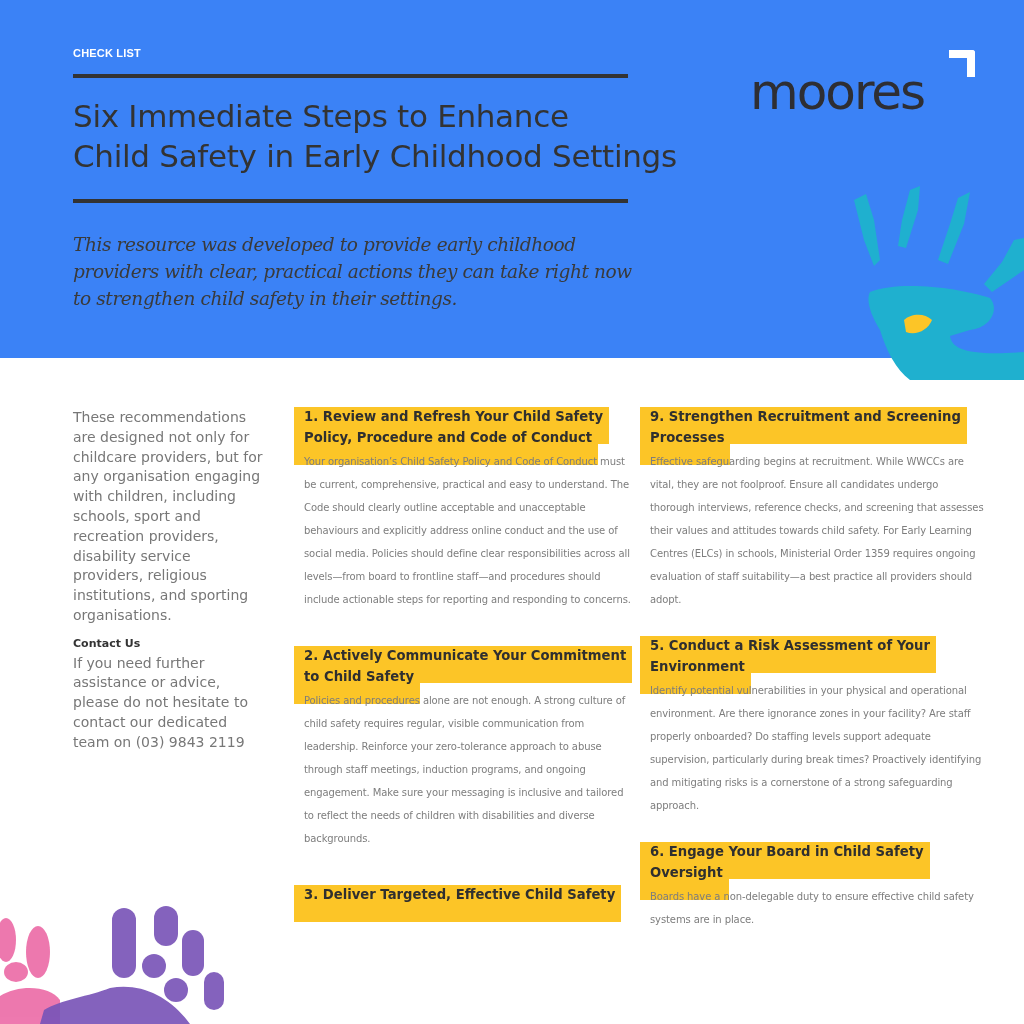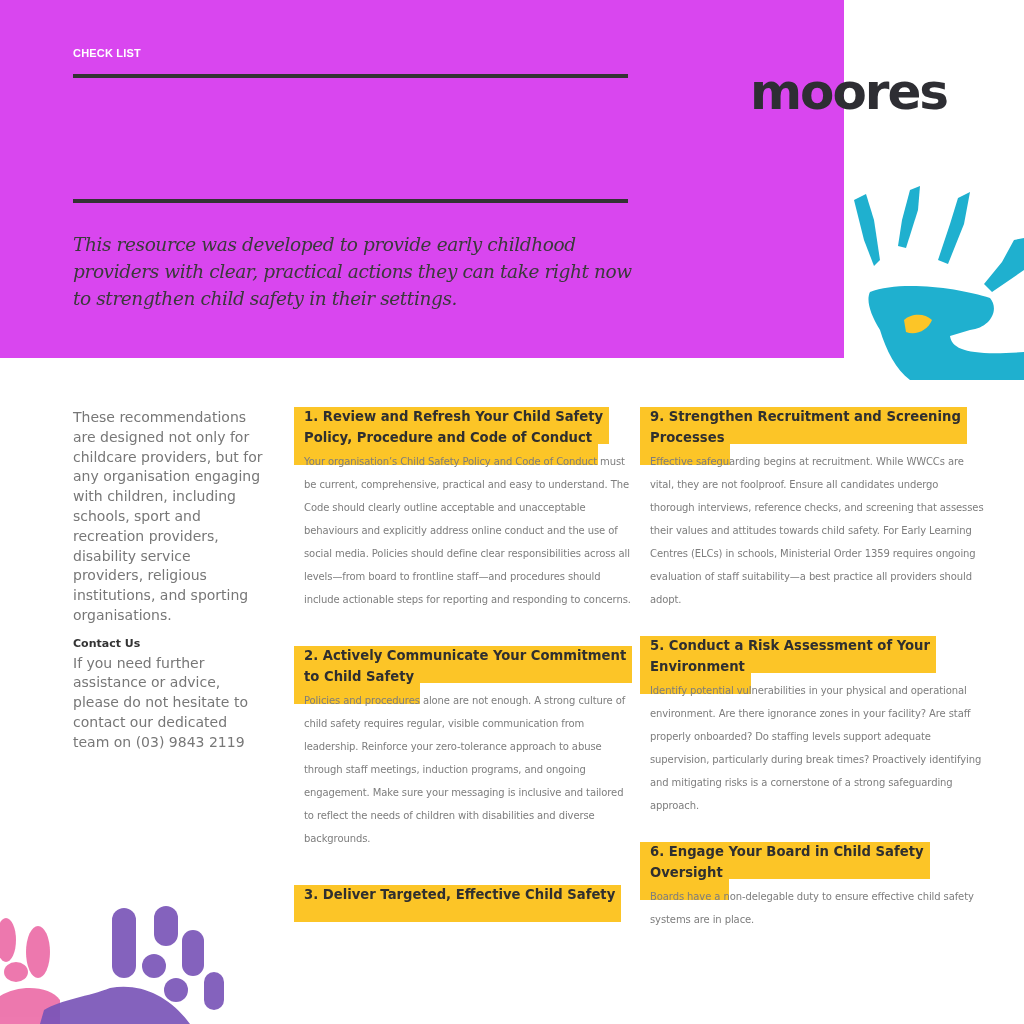--- a/index.html
+++ b/index.html
@@ -1,21 +1,21 @@
 <!DOCTYPE html>
 <html><head>
 <meta charset="utf-8">
 <style>
   * { box-sizing: border-box; margin: 0; padding: 0; }
   html, body { width: 1024px; height: 1024px; overflow: hidden; background: #ffffff; }
   body { position: relative; font-family: "DejaVu Sans", sans-serif; color: #3a3a3a; }
 
   .header {
-    position: absolute; left: 0; top: 0; width: 844px; height: 358px;
-    background: #d946ef;
+    position: absolute; left: 0; top: 0; width: 1024px; height: 358px;
+    background: #3b82f6;
   }
   .eyebrow {
     position: absolute; left: 73px; top: 47px;
     font-family: "Liberation Sans", sans-serif; font-weight: bold;
     font-size: 11px; letter-spacing: 0.2px; color: #ffffff;
   }
   .rule { position: absolute; left: 73px; width: 555px; height: 4px; background: #333333; }
   .rule.top { top: 74px; }
   .rule.bottom { top: 199px; }
   .title {
@@ -23,21 +23,21 @@
     font-family: "DejaVu Sans", sans-serif; font-weight: normal;
     font-size: 31px; line-height: 40px; color: #333333; letter-spacing: -0.3px;
   }
   .intro {
     position: absolute; left: 73px; top: 231px; width: 580px;
     font-family: "DejaVu Serif", serif; font-style: italic;
     font-size: 18.5px; line-height: 27px; color: #3a3a3a; letter-spacing: -0.4px;
   }
   .logo {
     position: absolute; left: 750px; top: 62px;
-    font-family: "DejaVu Sans", sans-serif; font-weight: bold;
+    font-family: "DejaVu Sans", sans-serif; font-weight: normal;
     font-size: 50px; letter-spacing: -2px; color: #2e2e33; line-height: 60px;
   }
   .logo-corner {
     position: absolute; left: 949px; top: 50px; width: 26px; height: 27px;
     border-top: 8px solid #ffffff; border-right: 8px solid #ffffff; border-top-right-radius: 3px;
   }
 
   .handprint-blue { position: absolute; left: 840px; top: 180px; width: 184px; height: 200px; }
   .handprint-purple { position: absolute; left: 0; top: 900px; width: 280px; height: 124px; }
 
@@ -69,20 +69,24 @@
   }
   .gap-lg { height: 32px; }
   .gap-md { height: 22px; }
 </style>
 </head>
 <body>
 
 <div class="header">
   <div class="eyebrow">CHECK LIST</div>
   <div class="rule top"></div>
+  <div class="title">
+    <div>Six Immediate Steps to Enhance</div>
+    <div>Child Safety in Early Childhood Settings</div>
+  </div>
   <div class="rule bottom"></div>
   <div class="intro">This resource was developed to provide early childhood providers with clear, practical actions they can take right now to strengthen child safety in their settings.</div>
 
   <div class="logo">moores</div>
   <div class="logo-corner"></div>
 </div>
 
 <svg class="handprint-blue" viewBox="0 0 184 200">
   <g fill="#1fb0cf">
     <path d="M14 20 L26 14 L34 40 L40 80 L34 86 L24 60 Z"></path>

